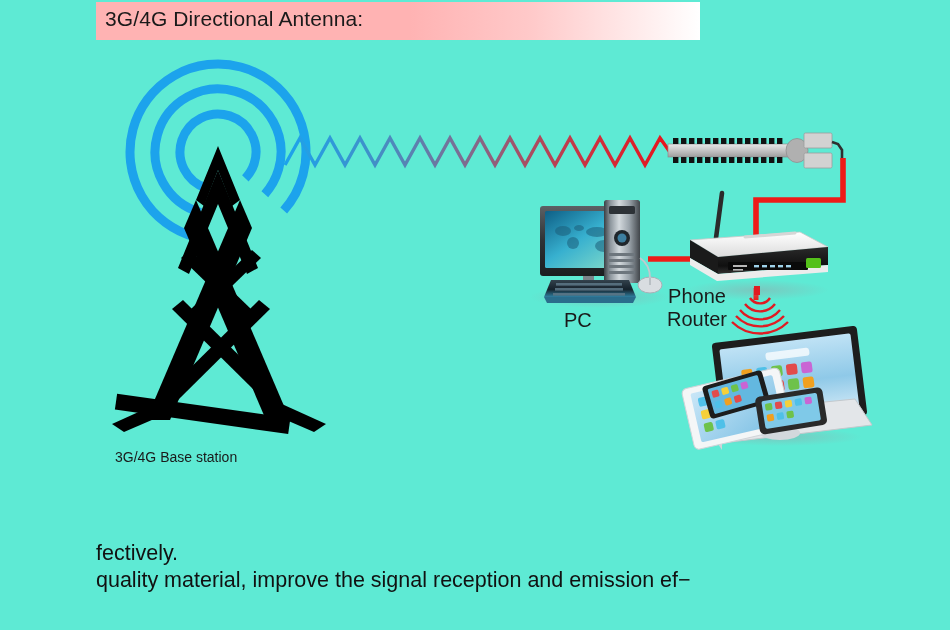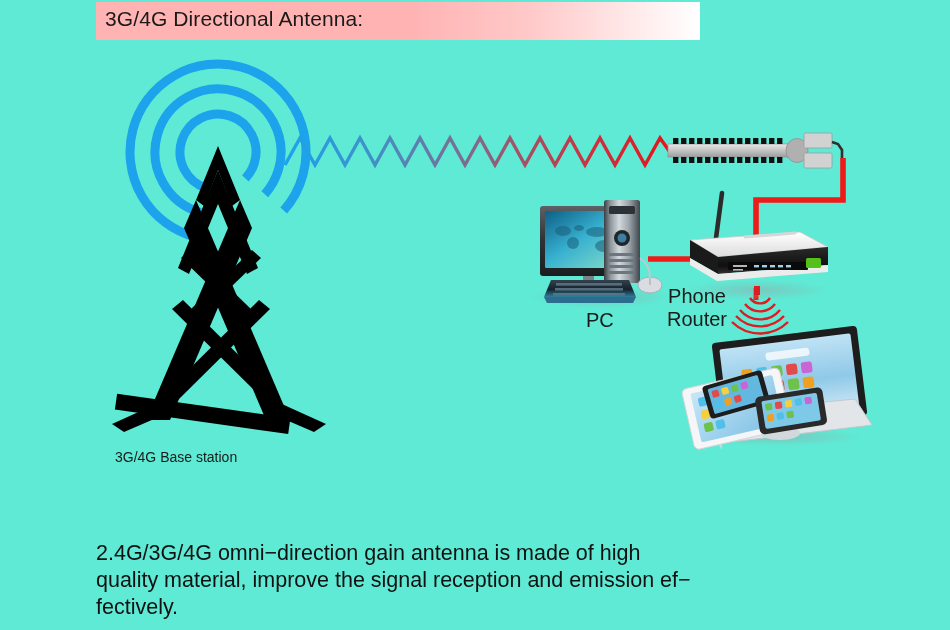--- a/index.html
+++ b/index.html
@@ -12,21 +12,21 @@
   .banner-bg{position:absolute;inset:0;
       background:linear-gradient(to right,#ffb3b3 0%,#ffb3b3 52%,#ffc9c9 72%,#ffe6e6 87%,#ffffff 100%);}
   .banner-title{position:absolute;left:9px;top:5px;font-size:21px;letter-spacing:.1px;
       color:#1a1a1a;white-space:nowrap;}
 
   
   .cap{position:absolute;font-size:14px;color:#1a1a1a;white-space:nowrap;}
   #cap-base{left:115px;top:449px;}
   #cap-devices{left:643px;top:449px;}
   #cap-relay{left:667px;top:285px;font-size:20px;line-height:23px;text-align:center;}
-  #cap-pc{left:586px;top:309px;font-size:20px;}
+  #cap-pc{left:564px;top:309px;font-size:20px;}
 
   
   .para{position:absolute;left:96px;top:540px;width:740px;font-size:21.5px;
         line-height:27px;color:#111;}
 
   
   svg.scene{position:absolute;left:0;top:0;width:950px;height:630px;}
 </style>
 </head>
 <body>
@@ -334,18 +334,17 @@
 
 
   <div class="cap" id="cap-pc">PC</div>
 
   <div class="cap" id="cap-relay">
     <div>Phone</div>
     <div>Router</div>
   </div>
 
   <div class="para">
-    <div>2.4G/3G/4G omni−direction gain antenna is made of high</div>
+    <div>fectively.</div>
     <div>quality material, improve the signal reception and emission ef−</div>
-    <div>fectively.</div>
   </div>
 
 </div>
 
 </body></html>

